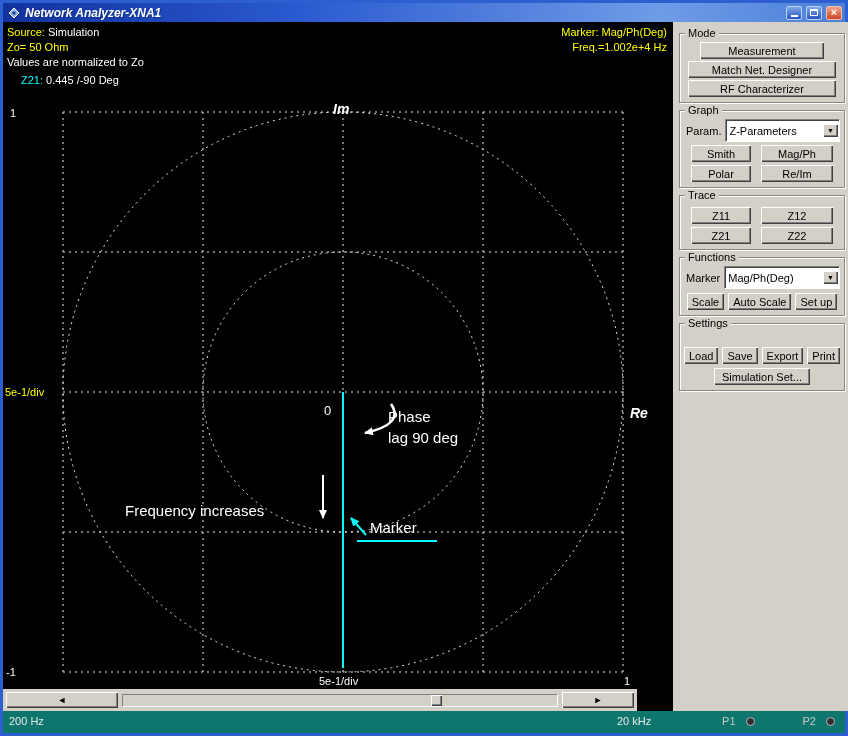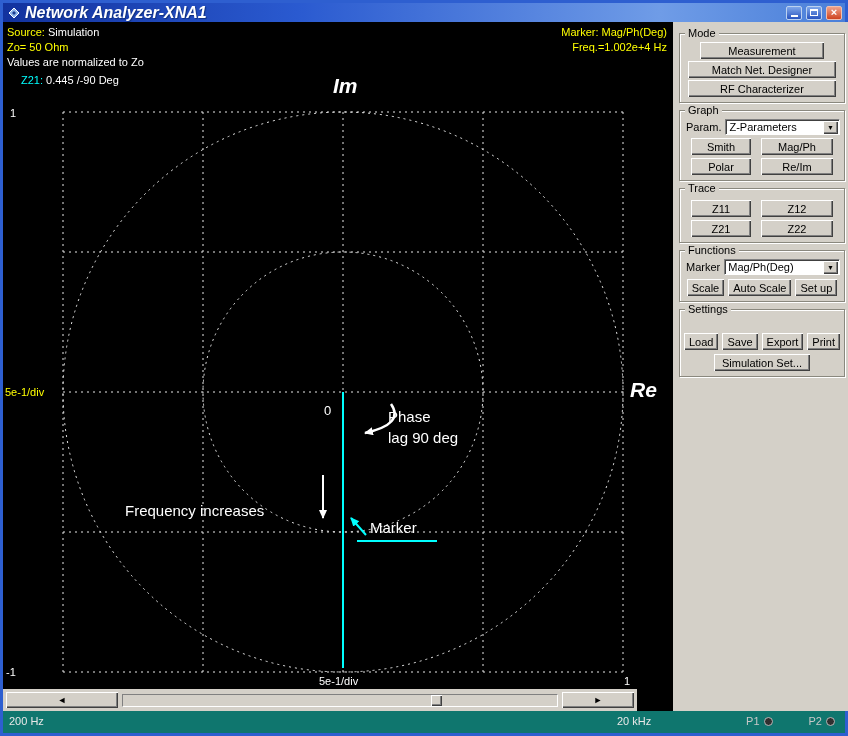--- a/index.html
+++ b/index.html
@@ -6,42 +6,42 @@
   html,body { width:848px; height:736px; overflow:hidden; background:#000;
     font-family:"Liberation Sans","DejaVu Sans",sans-serif; }
   .window { width:848px; height:736px; border:3px solid #2e5fd0; background:#d4d0c8;
     display:flex; flex-direction:column; }
 
   
   .titlebar { height:19px; flex:0 0 19px; display:flex; align-items:center; gap:4px;
     padding:0 3px 0 4px;
     background:linear-gradient(to right,#12329e 0%,#2a5ad0 35%,#6f9ce7 78%,#4a7fd9 100%); }
   .app-icon { width:14px; height:14px; display:inline-flex; }
-  .title { flex:1; color:#fff; font-size:16px; font-weight:bold; font-style:italic;
+  .title { flex:1; color:#fff; font-size:12px; font-weight:bold; font-style:italic;
     text-shadow:1px 1px 1px #10307e; white-space:nowrap; overflow:hidden; }
   .tb-btn { width:16px; height:14px; border-radius:2px; display:inline-flex;
     align-items:center; justify-content:center; cursor:pointer;
     border:1px solid #bcd2f0; background:linear-gradient(#7fa7ea,#2a55c0); color:#fff; }
   .tb-btn.close { background:linear-gradient(#f0a28a,#cf4420); border-color:#f0c0b0;
     font-size:11px; font-weight:bold; line-height:1; }
   .glyph-min { width:7px; height:2px; background:#fff; margin-top:7px; }
   .glyph-max { width:8px; height:7px; border:1px solid #fff; border-top-width:2px; }
 
   
   .content { flex:1; display:flex; min-height:0; }
   .leftcol { width:670px; flex:0 0 670px; display:flex; flex-direction:column; background:#000; }
   .plot-area { position:relative; flex:1; background:#000; overflow:hidden; }
   .plot-svg { position:absolute; left:0; top:0; }
 
   .ov { position:absolute; font-size:11px; color:#fff; white-space:nowrap; line-height:15px; }
   .yellow { color:#ffff00; }
   .cyan { color:#00ffff; }
   .st-left { left:4px; top:3px; }
   .st-right { right:6px; top:3px; text-align:right; }
-  .axis { font-size:21px; font-weight:bold; font-style:italic; }
+  .axis { font-size:14px; font-weight:bold; font-style:italic;margin-top:24px; }
   .axis-im { left:330px; top:56px; }
   .axis-re { left:627px; top:360px; }
   .lbl-1-top { left:7px; top:84px; }
   .lbl-div-left { left:2px; top:363px; }
   .lbl-neg1 { left:3px; top:643px; }
   .lbl-div-bottom { left:316px; top:652px; }
   .lbl-1-right { left:621px; top:652px; }
   .lbl-zero { left:321px; top:381px; font-size:13px; }
   .ann { font-size:15px; }
   .ann-phase { left:385px; top:384px; line-height:21px; }
@@ -67,35 +67,35 @@
   .panel { flex:1; background:#d4d0c8; padding:4px 4px 0 4px; font-size:11px; }
   .group { position:relative; margin:7px 2px 4px 2px; padding:8px 4px 5px 4px;
     border:1px solid #8a887e; box-shadow:inset 1px 1px 0 #fff, 1px 1px 0 #fff; }
   .group-label { position:absolute; top:-7px; left:5px; background:#d4d0c8; padding:0 3px;
     font-size:11px; color:#000; }
   .stack { display:flex; flex-direction:column; align-items:center; gap:2px; }
   .w124 { width:124px; } .w148 { width:148px; } .w96 { width:96px; }
   .grid2 { display:grid; grid-template-columns:60px 72px; gap:3px 10px;
     justify-content:center; margin-top:3px; }
   .row { display:flex; align-items:center; gap:4px; justify-content:flex-start; padding-left:2px; }
-  .dropdown { flex:1; height:16px; background:#fff; display:flex; align-items:center;
+  .dropdown { flex:1; height:23px; background:#fff; display:flex; align-items:center;
     border:1px solid; border-color:#808080 #fff #fff #808080; cursor:pointer;
     box-shadow:inset 1px 1px 0 #404040;justify-content:flex-end; }
   .dd-text { flex:1; padding:0 3px; font-size:11px; white-space:nowrap; overflow:hidden; }
   .dd-btn { width:15px; height:13px; margin-right:1px; background:#d4d0c8; font-size:7px;
     display:inline-flex; align-items:center; justify-content:center;
     box-shadow:inset 1px 1px 0 #fff, inset -1px -1px 0 #404040, inset -2px -2px 0 #808080; }
   .btnrow { display:flex; gap:4px; justify-content:center; margin-top:4px; flex-wrap:nowrap; }
   .btnrow .btn { padding:0 5px; }
 
   
   .bottom-strip { flex:0 0 22px; background:#0f766e; position:relative; color:#e8e8e8; font-size:11px; }
   .fmin { position:absolute; left:6px; top:4px; }
   .fmax { position:absolute; left:614px; top:4px; }
-  .ports { position:absolute; right:10px; top:4px; display:flex; align-items:center; gap:4px; color:#c8c8c8; }
+  .ports { position:absolute; right:10px; top:4px; display:flex; align-items:center; gap:10px; color:#c8c8c8; }
   .port-gap { width:28px; }
   .port-icon { width:9px; height:9px; border-radius:50%; border:1px solid #b8b8b8;
     background:#303030; display:inline-block; }
 </style>
 </head>
 <body>
 
 <div class="window">
 
   <div class="titlebar">

